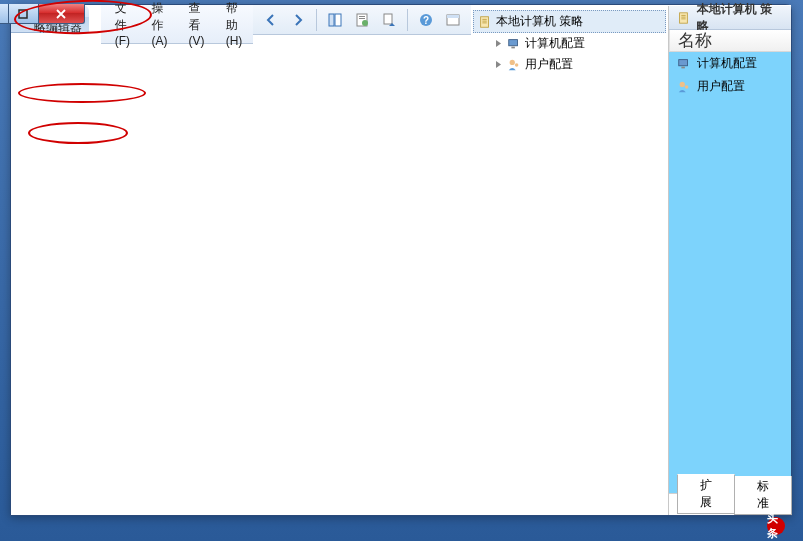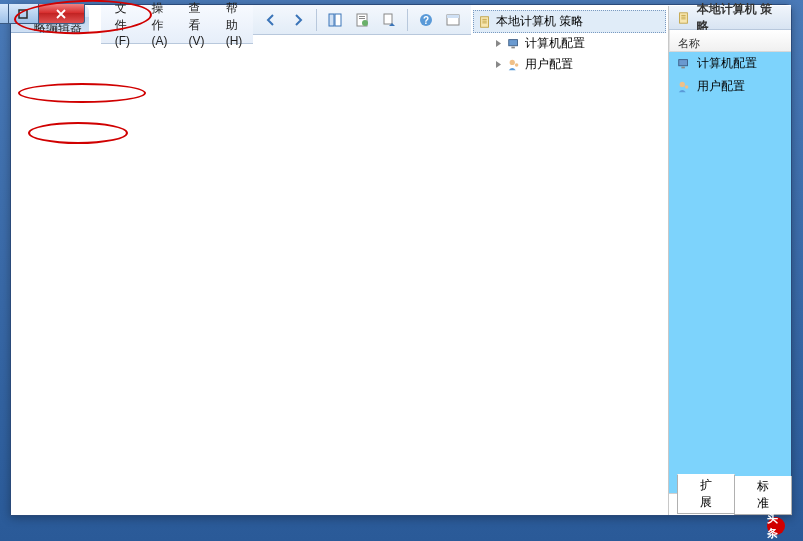--- a/index.html
+++ b/index.html
@@ -47,21 +47,21 @@
 
 .detail-pane { flex: 1; display: flex; flex-direction: column; min-height: 0; }
 .detail-header {
   height: 24px; background: linear-gradient(to bottom,#f0f5fb,#d8e4f2);
   border-bottom: 1px solid #b8c8dc; display: flex; align-items: center; padding: 0 8px; gap: 6px;
   font-size: 12px; font-weight: bold; color: #333;
 }
 .detail-body { flex: 1; display: flex; min-height: 0; }
 .desc-col { width: 210px; padding: 6px 8px; font-size: 12px; color: #222; }
 .list-col { flex: 1; padding: 0; font-size: 12px; }
-.list-header { height: 22px; border-bottom: 1px solid #d8d8d8; background: linear-gradient(to bottom,#fff,#f0f0f0); display: flex; align-items: flex-end; padding: 0 8px; font-size: 11px; color: #333; border-left: 1px solid #e0e0e0; }
+.list-header { height: 22px; border-bottom: 1px solid #d8d8d8; background: linear-gradient(to bottom,#fff,#f0f0f0); display: flex; align-items: center; padding: 0 8px; font-size: 17px; color: #333; border-left: 1px solid #e0e0e0; }
 .list-item { display: flex; align-items: center; gap: 6px; padding: 3px 8px; }
 
 .tabs-strip { height: 22px; display: flex; align-items: flex-end; padding-left: 8px; background: #fff; border-top: 1px solid #d0d0d0; }
 .tab { font-size: 12px; padding: 2px 22px; border: 1px solid #b0b0b0; border-top: none; background: #fff; margin-right: -1px; }
 .tab.active { background: #fff; border-top: 1px solid #fff; position: relative; top: -1px; }
 
 .annotation { position: absolute; border: 2px solid #d00000; border-radius: 50%; pointer-events: none; }
 .ann1 { left: 14px; top: 0px; width: 138px; height: 34px; transform: rotate(-2deg); }
 .ann2 { left: 18px; top: 83px; width: 128px; height: 20px; }
 .ann3 { left: 28px; top: 122px; width: 100px; height: 22px; }

